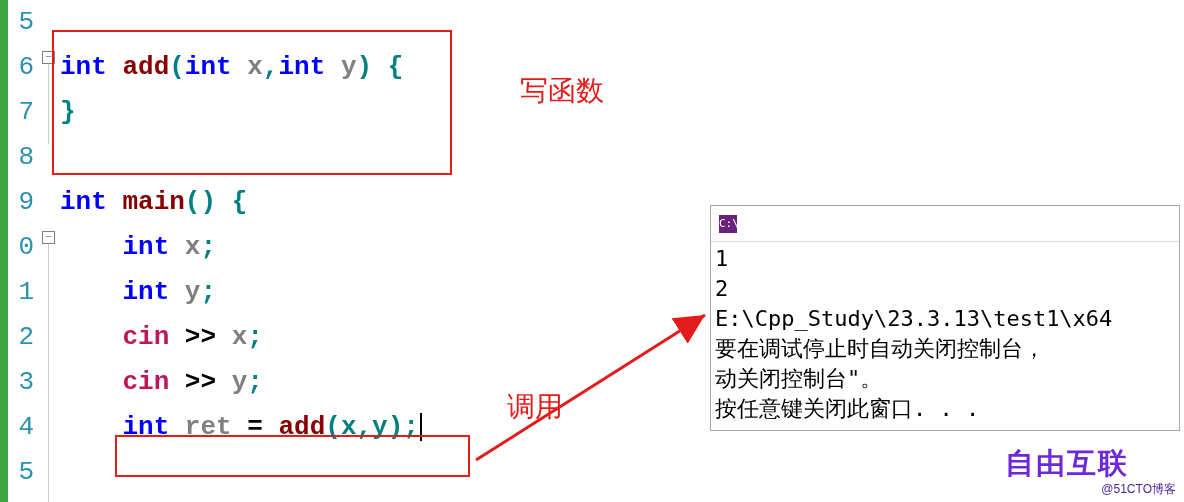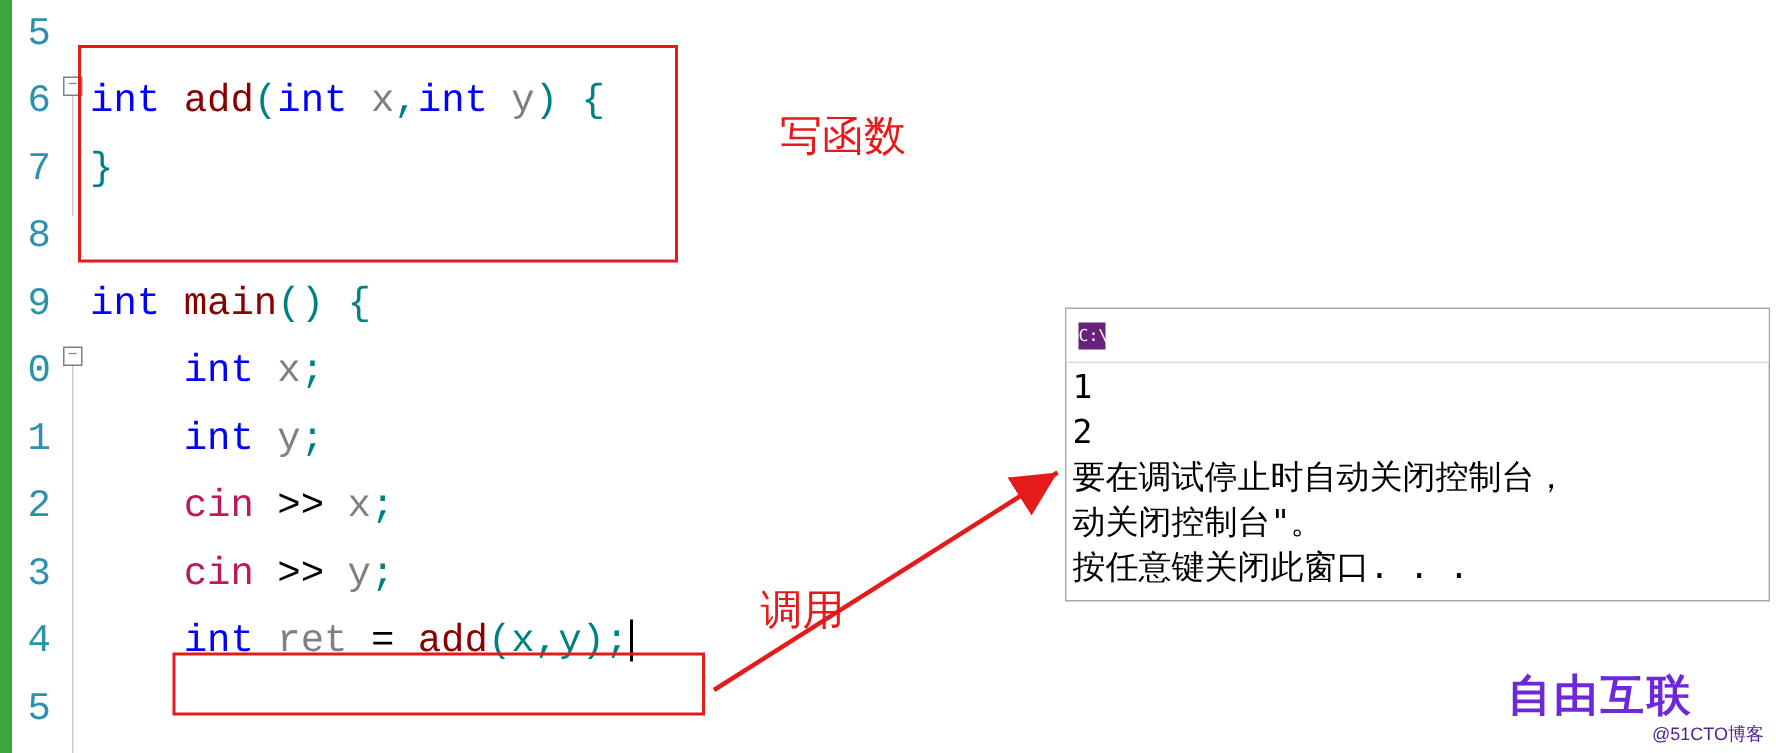--- a/index.html
+++ b/index.html
@@ -51,21 +51,21 @@
       left: 8px;
       width: 1px;
       background: #cccccc;
     }
     .code-area {
       flex: 1;
       position: relative;
       font-size: 26px;
       line-height: 45px;
     }
-    .line { white-space: pre; }
+    .line { white-space: pre; font-weight: bold; }
     .kw { color: #0000ff; }
     .ident { color: #be185d; }
     .var { color: #808080; }
     .op { color: #000000; }
     .func { color: #880000; }
     .punct { color: #008080; }
     .caret {
       display: inline-block;
       width: 2px;
       height: 28px;
@@ -202,20 +202,21 @@
   <line x1="6" y1="155" x2="235" y2="10" stroke="#e41b1b" stroke-width="3" marker-end="url(#ah)"></line>
 </svg>
 
 <div class="console-window">
   <div class="console-title">
     <div class="console-icon">C:\</div>
   </div>
   <div class="console-body">
     <div>1</div>
     <div>2</div>
+    <div>E:\Cpp_Study\23.3.13\test1\x64</div>
     <div>要在调试停止时自动关闭控制台，</div>
     <div>动关闭控制台"。</div>
     <div>按任意键关闭此窗口. . .</div>
   </div>
 </div>
 
 <div class="watermark-logo">自由互联</div>
 <div class="watermark">@51CTO博客</div>
 
 </body></html>

